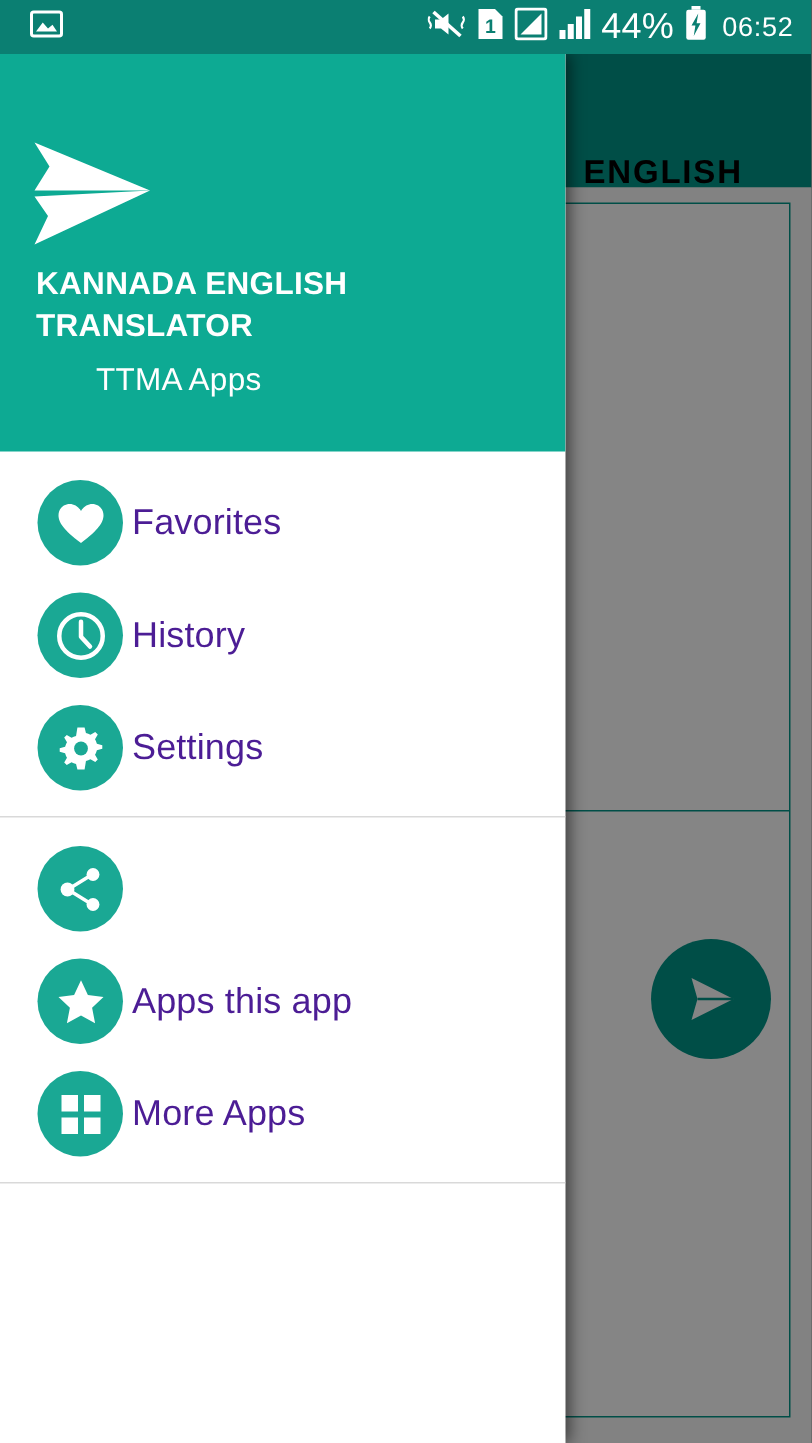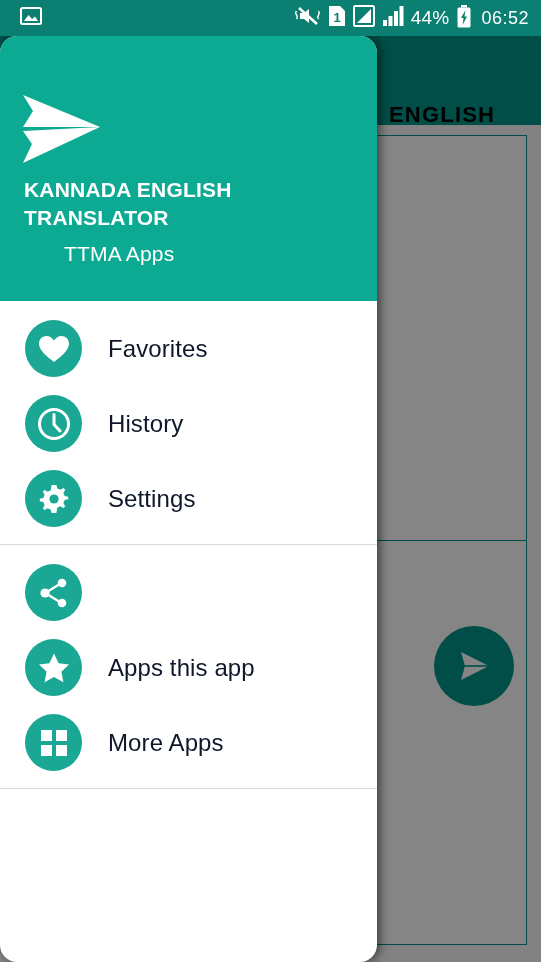--- a/index.html
+++ b/index.html
@@ -109,41 +109,40 @@
     align-items: center;
   }
   .sb-right {
     margin-left: auto;
     margin-right: 12px;
     display: flex;
     align-items: center;
     gap: 7px;
   }
   .sb-battery-text {
-    font-size: 19px;
+    font-size: 24px;
     letter-spacing: 0.2px;
   }
   .sb-clock {
     font-size: 18px;
     letter-spacing: 0.5px;
     margin-left: 2px;
   }
   .sb-icon { display: block; }
 
   
   .drawer {
     position: absolute;
     left: 0; top: 36px;
     width: 377px;
     height: 926px;
     background: #ffffff;
     box-shadow: 3px 0 10px rgba(0,0,0,0.55);
     z-index: 30;
     overflow: hidden;
-    border-radius: 17px;
   }
   .drawer-header {
     position: relative;
     width: 377px;
     height: 265px;
     background: #0daa93;
   }
   .drawer-logo {
     position: absolute;
     left: 22px;
@@ -184,23 +183,23 @@
     height: 57px;
     border-radius: 50%;
     background: #1aa894;
     display: flex;
     align-items: center;
     justify-content: center;
     flex: 0 0 auto;
   }
   .item-icon svg { display: block; }
   .item-label {
-    margin-left: 26px;
+    margin-left: 6px;
     font-size: 24px;
-    color: #0f172a;
+    color: #4c1d95;
     letter-spacing: 0.1px;
   }
   .drawer-divider {
     height: 1px;
     background: #d9d9d9;
     margin: 8px 0 10px 0;
   }
 </style>
 </head>
 <body>

